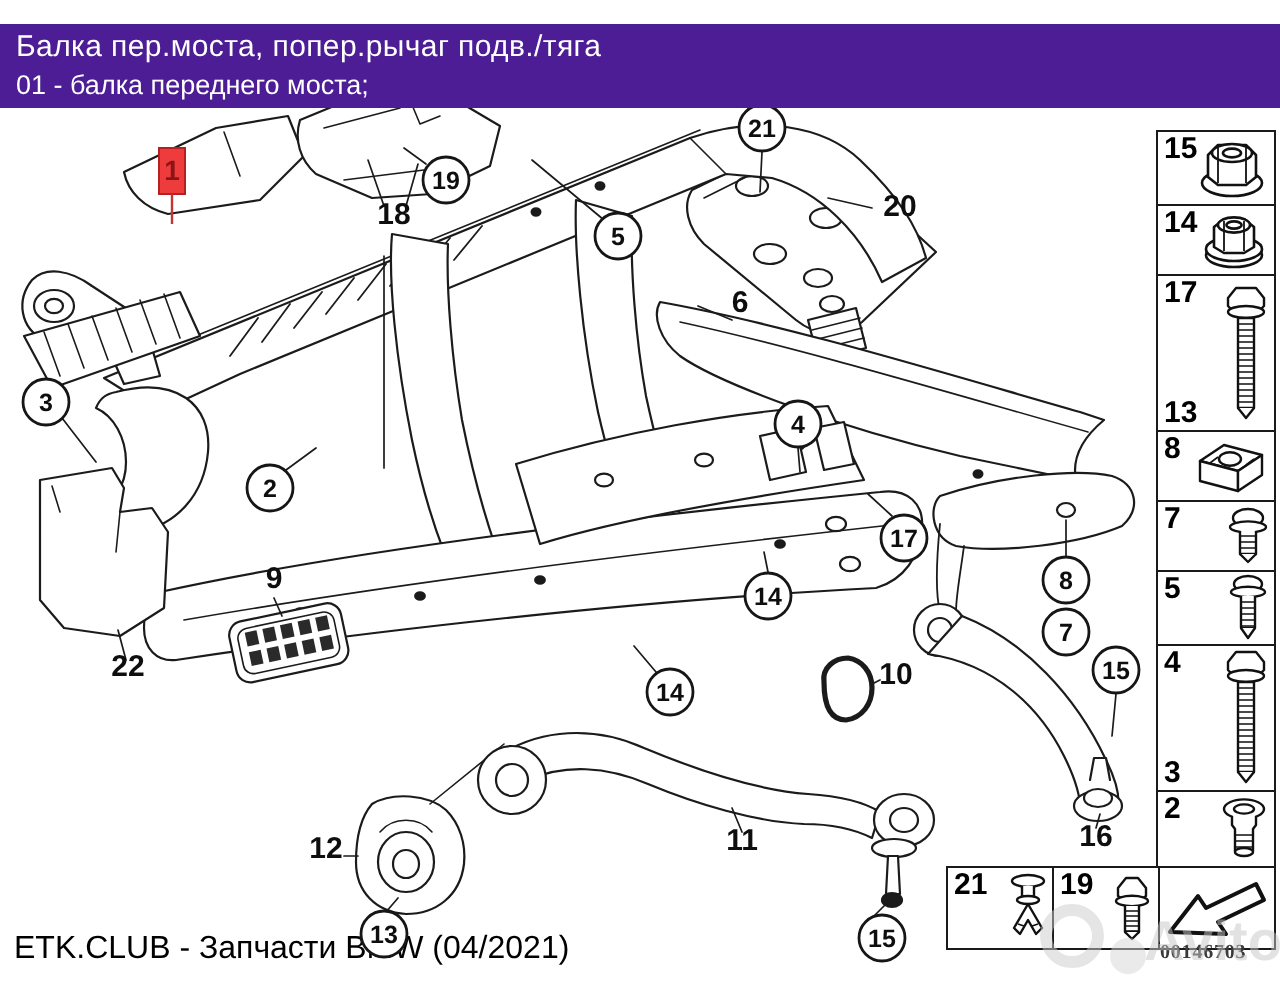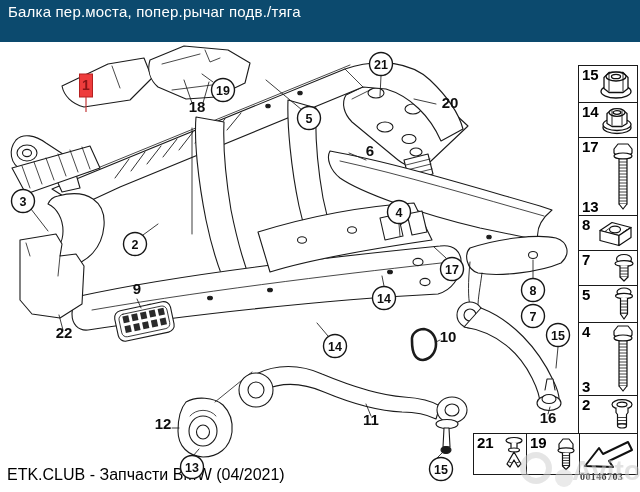--- a/index.html
+++ b/index.html
@@ -1,19 +1,19 @@
 <!DOCTYPE html>
 <html><head>
 <meta charset="utf-8">
 <style>
   *{margin:0;padding:0;box-sizing:border-box}
   html,body{background:#888;}
   .screen{position:relative;width:640px;height:492px;background:#fff;overflow:hidden;
           font-family:"Liberation Sans",sans-serif;}
-  .hdr{position:absolute;left:0;top:0;width:640px;height:42px;background:#0c4a6e;color:#fff;
+  .hdr{position:absolute;left:0;top:12px;width:640px;height:42px;background:#4c1d95;color:#fff;
        z-index:4;padding:2px 8px;}
   .hdr .t1{font-size:15px;line-height:20px;letter-spacing:.2px;white-space:nowrap;}
   .hdr .t2{font-size:13.5px;line-height:17px;white-space:nowrap;}
   .credit{position:absolute;left:7px;top:466px;font-size:16px;color:#000;z-index:0;white-space:nowrap;}
   #diagram{position:absolute;left:0;top:0;z-index:1;}
   .pbox{position:absolute;border:1.5px solid #1a1a1a;background:#fff;z-index:3;}
   .plbl{position:absolute;left:3px;top:1px;font-size:15px;font-weight:bold;color:#000;line-height:15px;}
   .plbl2{top:auto;bottom:2px;}
   .picon{position:absolute;right:2px;top:50%;transform:translateY(-50%);line-height:0;}
   .picon.center{right:auto;left:50%;transform:translate(-50%,-50%);}
@@ -29,20 +29,21 @@
           fill:#8a1416;text-anchor:middle;}
   .wm-text{font-family:"Liberation Sans",sans-serif;font-size:28px;font-weight:bold;fill:#c7c7c7;}
 </style>
 </head>
 <body>
 
 <div class="screen">
 
   <div class="hdr">
     <div class="t1">Балка пер.моста, попер.рычаг подв./тяга</div>
+    <div class="t2">01 - балка переднего моста;</div>
   </div>
 
   <svg id="diagram" viewBox="0 0 640 492" width="640" height="492">
     <g stroke="#1b1b1b" fill="none" stroke-width="1.1" stroke-linejoin="round" stroke-linecap="round">
 
       <g>
         <path d="M62,86 L108,64 L144,58 L152,78 L130,100 L84,107 C72,104 64,96 62,86 Z" fill="#fff"></path>
         <path d="M112,66 L120,88" stroke-width="0.8"></path>
         <path d="M150,60 L184,46 L228,50 L250,63 L245,83 L216,97 L186,99 L158,87 C150,80 147,70 150,60 Z" fill="#fff"></path>
         <path d="M162,64 L200,54 M172,90 L212,85" stroke-width="0.8"></path>

